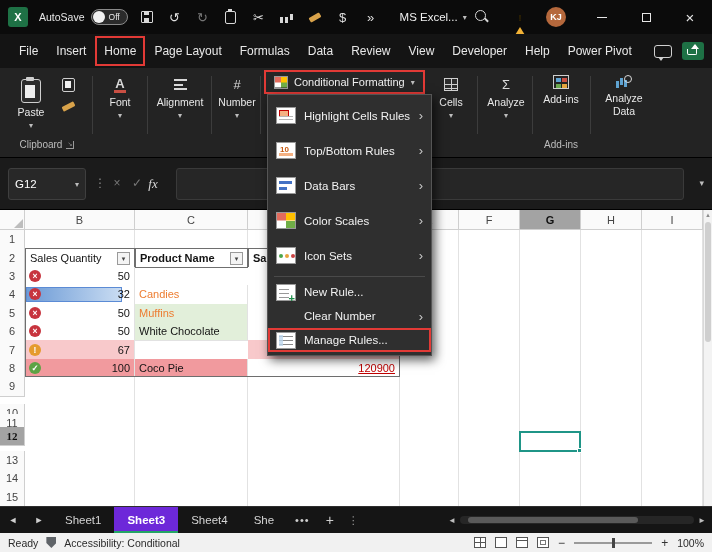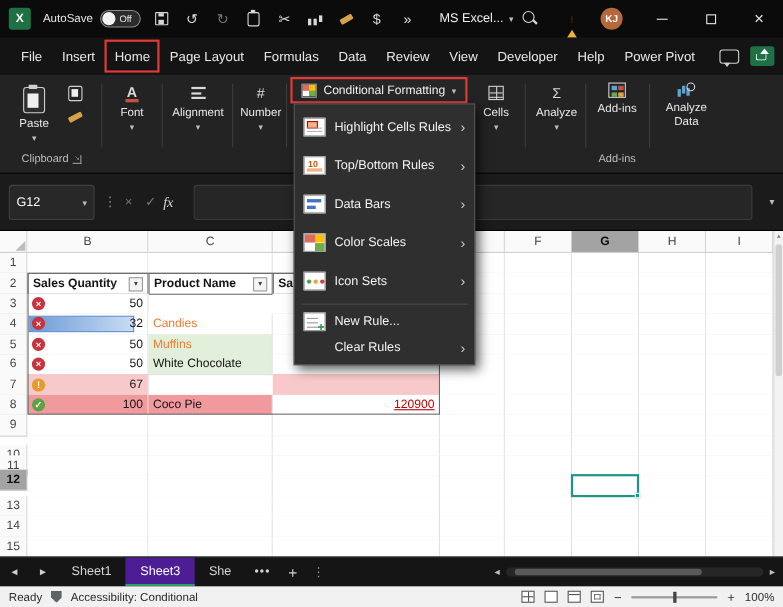--- a/index.html
+++ b/index.html
@@ -135,21 +135,21 @@
   .i-icon-sets-icon::before{content:"";position:absolute;left:2px;top:6px;width:4px;height:4px;border-radius:50%;background:#4BA64B;box-shadow:6px 0 0 #E8A33D,12px 0 0 #CC4444}
   .i-new-rule-icon::before{content:"";position:absolute;left:2px;top:4px;right:6px;height:1px;background:#999;box-shadow:0 4px 0 #999,0 8px 0 #999}
   .i-new-rule-icon::after{content:"+";position:absolute;right:0;bottom:-4px;color:#1E8E4B;font-weight:bold;font-size:11px}
   .i-manage-rules-icon::before{content:"";position:absolute;left:2px;top:3px;right:2px;height:1px;background:#888;box-shadow:0 4px 0 #888,0 8px 0 #888}
   .i-manage-rules-icon::after{content:"";position:absolute;left:2px;top:2px;width:4px;height:11px;background:#BDD7EE;opacity:.8}
 
   
   .tabbar{position:absolute;left:0;top:506px;width:712px;height:27px;background:#151515;border-top:1px solid #2e2e2e;display:flex;align-items:center}
   .tnav{width:26px;text-align:center;color:#d0d0d0;font-size:9px}
   .stab{padding:0 13px;height:100%;display:flex;align-items:center;color:#d5d5d5;font-size:11.5px;white-space:nowrap}
-  .stab.active{color:#fff;font-weight:normal;box-shadow:inset 0 -2px 0 #23A566;background:#4c1d95}
+  .stab.active{color:#fff;font-weight:bold;box-shadow:inset 0 -2px 0 #23A566;background:#6d28d9}
   .tmore{padding:0 8px;color:#d0d0d0;font-size:11px;letter-spacing:1px}
   .tplus{padding:0 8px;color:#d0d0d0;font-size:14px}
   .tdots{padding:0 6px;color:#9a9a9a;font-size:11px}
   .hscroll{position:absolute;right:6px;top:6px;width:258px;height:14px;display:flex;align-items:center;gap:4px}
   .harrow{color:#bdbdbd;font-size:8px}
   .htrack{flex:1;height:8px;background:#262626;border-radius:4px;position:relative}
   .hthumb{position:absolute;left:8px;top:1px;width:170px;height:6px;background:#5a5a5a;border-radius:3px}
 
   
   .statusbar{position:absolute;left:0;top:533px;width:712px;height:19px;background:#F1F1F1;color:#2b2b2b;font-size:10.5px;display:flex;align-items:center;padding:0 8px;gap:8px}
@@ -346,21 +346,21 @@
         <div class="gcell" style="left: 25px; top: 20px; width: 110px; height: 19.4px;"></div>
         <div class="gcell" style="left: 135px; top: 20px; width: 113px; height: 19.4px;"></div>
         <div class="gcell" style="left: 248px; top: 20px; width: 152px; height: 19.4px;"></div>
         <div class="gcell" style="left: 400px; top: 20px; width: 59px; height: 19.4px;"></div>
         <div class="gcell" style="left: 459px; top: 20px; width: 61px; height: 19.4px;"></div>
         <div class="gcell" style="left: 520px; top: 20px; width: 61px; height: 19.4px;"></div>
         <div class="gcell" style="left: 581px; top: 20px; width: 61px; height: 19.4px;"></div>
         <div class="gcell" style="left: 642px; top: 20px; width: 61px; height: 19.4px;"></div>
         <div class="ghead" style="left: 0px; top: 38.4px; width: 25px; height: 19.4px;">2</div>
         <div class="gcell thcell" style="left: 25px; top: 38.4px; width: 110px; height: 19.4px; justify-content: space-between;">
-          <span class="ctext" style="font-weight: bold;">Sales Quantity</span>
+          <span class="ctext" style="font-weight: normal;">Sales Quantity</span>
           <div class="filterbtn">▾</div>
         </div>
         <div class="gcell thcell" style="left: 135px; top: 38.4px; width: 113px; height: 19.4px; justify-content: space-between;">
           <span class="ctext" style="font-weight: bold;">Product Name</span>
           <div class="filterbtn">▾</div>
         </div>
         <div class="gcell thcell" style="left: 248px; top: 38.4px; width: 152px; height: 19.4px; justify-content: flex-start;">
           <span class="ctext" style="font-weight: bold;">Sa</span>
         </div>
         <div class="gcell" style="left: 400px; top: 38.4px; width: 59px; height: 19.4px;"></div>
@@ -469,21 +469,21 @@
         <div class="gcell" style="left: 642px; top: 185.6px; width: 61px; height: 19.4px;"></div>
         <div class="ghead" style="left: 0px; top: 204px; width: 25px; height: 19.4px;">11</div>
         <div class="gcell" style="left: 25px; top: 204px; width: 110px; height: 19.4px;"></div>
         <div class="gcell" style="left: 135px; top: 204px; width: 113px; height: 19.4px;"></div>
         <div class="gcell" style="left: 248px; top: 204px; width: 152px; height: 19.4px;"></div>
         <div class="gcell" style="left: 400px; top: 204px; width: 59px; height: 19.4px;"></div>
         <div class="gcell" style="left: 459px; top: 204px; width: 61px; height: 19.4px;"></div>
         <div class="gcell" style="left: 520px; top: 204px; width: 61px; height: 19.4px;"></div>
         <div class="gcell" style="left: 581px; top: 204px; width: 61px; height: 19.4px;"></div>
         <div class="gcell" style="left: 642px; top: 204px; width: 61px; height: 19.4px;"></div>
-        <div class="ghead sel" style="left: 0px; top: 217px; width: 25px; height: 19.4px;">12</div>
+        <div class="ghead sel" style="left: 0px; top: 217px; width: 25px; height: 19.4px; font-family: Liberation Serif, serif;">12</div>
         <div class="gcell" style="left: 25px; top: 222.4px; width: 110px; height: 19.4px;"></div>
         <div class="gcell" style="left: 135px; top: 222.4px; width: 113px; height: 19.4px;"></div>
         <div class="gcell" style="left: 248px; top: 222.4px; width: 152px; height: 19.4px;"></div>
         <div class="gcell" style="left: 400px; top: 222.4px; width: 59px; height: 19.4px;"></div>
         <div class="gcell" style="left: 459px; top: 222.4px; width: 61px; height: 19.4px;"></div>
         <div class="gcell" style="left: 520px; top: 222.4px; width: 61px; height: 19.4px;"></div>
         <div class="gcell" style="left: 581px; top: 222.4px; width: 61px; height: 19.4px;"></div>
         <div class="gcell" style="left: 642px; top: 222.4px; width: 61px; height: 19.4px;"></div>
         <div class="ghead" style="left: 0px; top: 240.8px; width: 25px; height: 19.4px;">13</div>
         <div class="gcell" style="left: 25px; top: 240.8px; width: 110px; height: 19.4px;"></div>
@@ -548,31 +548,36 @@
         <span class="cflabel">Icon Sets</span>
         <span class="cfchev">›</span>
       </div>
       <div class="msep"></div>
       <div class="cfitem small">
         <div class="cficon i-new-rule-icon"></div>
         <span class="cflabel">New Rule...</span>
       </div>
       <div class="cfitem small">
         <div class="cficon none"></div>
-        <span class="cflabel">Clear Rules</span>
+        <span class="cflabel">Clear Number</span>
         <span class="cfchev">›</span>
+      </div>
+      <div class="cfitem small hl">
+        <div class="cficon i-manage-rules-icon"></div>
+        <span class="cflabel">Manage Rules...</span>
       </div>
     </div>
 
   <div class="tabbar">
     <span class="tnav">◄</span>
     <span class="tnav">►</span>
     <div id="sheet-tabs" style="display:flex;height:100%">
         <div class="stab">Sheet1</div>
         <div class="stab active">Sheet3</div>
+        <div class="stab">Sheet4</div>
         <div class="stab">She</div>
       </div>
     <span class="tmore">•••</span>
     <span class="tplus">+</span>
     <span class="tdots">⋮</span>
     <div class="hscroll">
       <span class="harrow">◄</span>
       <span class="htrack">
           <span class="hthumb"></span>
         </span>

